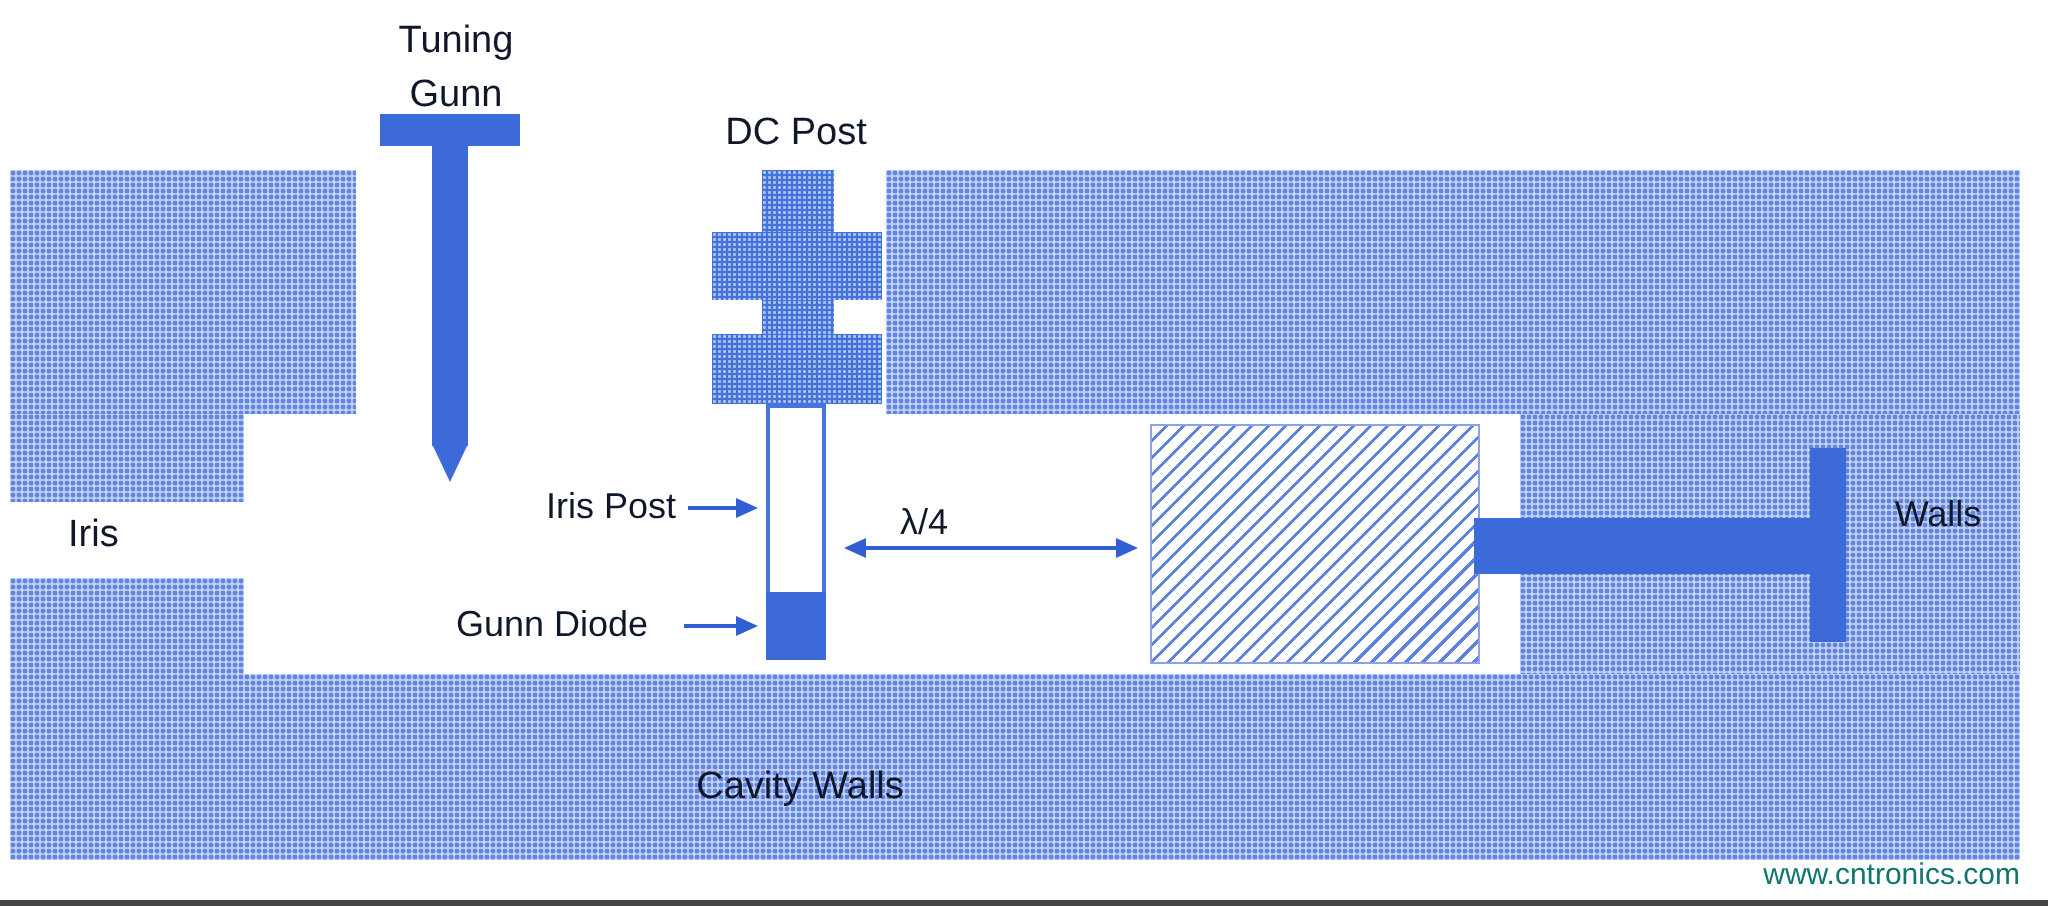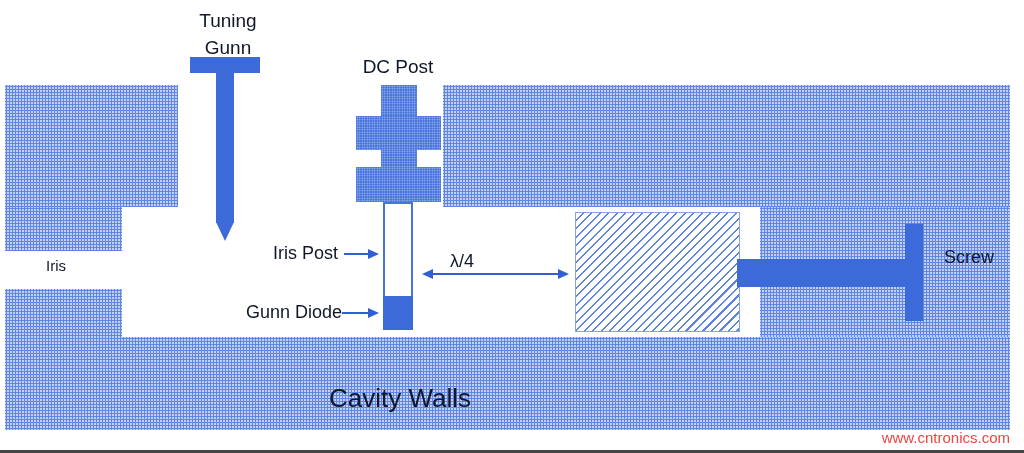--- a/index.html
+++ b/index.html
@@ -57,27 +57,27 @@
   
   #hatch-block { left:575px; top:212px; width:163px; height:118px; }
 
   
   #piston-rod    { left:737px; top:259px; width:170px; height:28px; }
   #piston-handle { left:905px; top:224px; width:18px;  height:97px; }
 
   
   #tuning-screw-label  { left:178px; top:7px;   width:100px; text-align:center; line-height:27px; font-size:19px; }
   #dc-bias-label       { left:348px; top:56px;  width:100px; text-align:center; font-size:19px; }
-  #iris-label          { left:46px;  top:257px; font-size:15px; }
+  #iris-label          { left:34px;  top:257px; font-size:19px; }
   #bias-post-label     { left:240px; top:243px; width:98px;  text-align:right; }
-  #gunn-diode-label    { left:240px; top:302px; width:108px; text-align:center; }
+  #gunn-diode-label    { left:228px; top:302px; width:108px; text-align:left; }
   #lambda-label        { left:450px; top:251px; width:80px;  text-align:left; }
   #shorting-piston-label { left:926px; top:244px; width:86px; text-align:center; line-height:27px; }
-  #cavity-walls-label  { left:328px; top:383px; width:144px; text-align:center; font-size:26px; }
-  #watermark           { position:absolute; right:14px; top:429px; font-size:15px; color:#ef4444; }
+  #cavity-walls-label  { left:328px; top:383px; width:144px; text-align:center; font-size:19px; }
+  #watermark           { position:absolute; right:14px; top:429px; font-size:15px; color:#0f766e; }
 
   #arrow-layer { position:absolute; left:0; top:0; width:1024px; height:453px; pointer-events:none; }
   #bottom-bar  { position:absolute; left:0; top:450px; width:1024px; height:3px; background:#454545; }
 </style>
 </head>
 <body>
 
 <div class="canvas">
 
   <div class="wall" id="wall-top-left"></div>
@@ -106,21 +106,21 @@
   <div class="label" id="tuning-screw-label">
     <div>Tuning</div>
     <div>Gunn</div>
   </div>
   <div class="label" id="dc-bias-label">DC Post</div>
   <div class="label" id="iris-label">Iris</div>
   <div class="label" id="bias-post-label">Iris Post</div>
   <div class="label" id="gunn-diode-label">Gunn Diode</div>
   <div class="label" id="lambda-label">λ/4</div>
   <div class="label" id="shorting-piston-label">
-    <div>Screw</div>
+    <div>Walls</div>
   </div>
   <div class="label" id="cavity-walls-label">Cavity Walls</div>
 
   <svg id="arrow-layer" viewBox="0 0 1024 453" xmlns="http://www.w3.org/2000/svg">
 
     <polygon points="216,222 234,222 225,241" fill="#3c6bd9"></polygon>
 
     <line x1="344" y1="254" x2="369" y2="254" stroke="#2f5fd3" stroke-width="2"></line>
     <polygon points="379,254 368,249 368,259" fill="#2f5fd3"></polygon>
 

